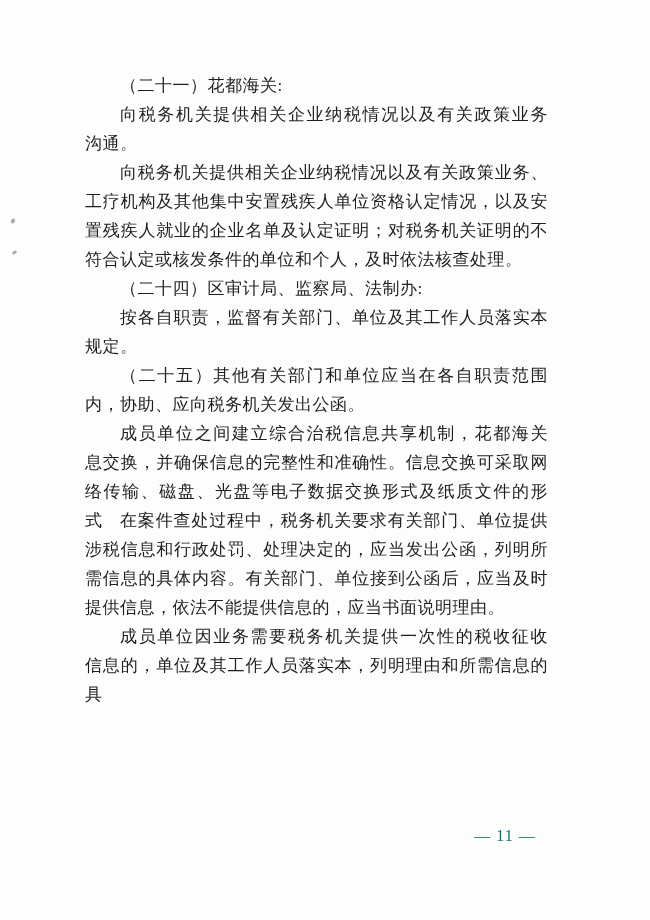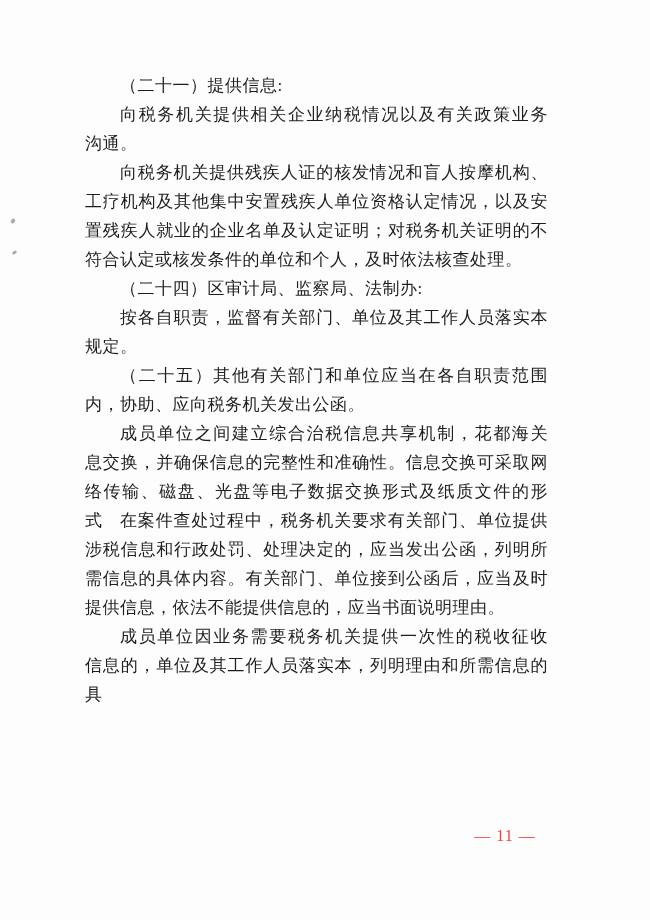--- a/index.html
+++ b/index.html
@@ -44,21 +44,21 @@
   }
   .page-number {
     position: absolute;
     left: 455px;
     top: 824px;
     width: 100px;
     height: 24px;
     line-height: 24px;
     text-align: center;
     font-size: 16px;
-    color: #ef4444;
+    color: #0f766e;
     letter-spacing: 1px;
   }
   .speck {
     position: absolute;
     background: #8f8f8f;
     opacity: 0.75;
     border-radius: 50%;
   }
   .speck-1 {
     left: 11px;
@@ -73,24 +73,24 @@
     width: 5px;
     height: 3px;
     transform: rotate(-30deg);
   }
 </style>
 </head>
 <body>
 
 <div class="page">
   <div class="doc-body" id="doc-body">
-      <div class="line indent">（二十一）提供信息:</div>
+      <div class="line indent">（二十一）花都海关:</div>
       <div class="line indent j">向税务机关提供相关企业纳税情况以及有关政策业务</div>
       <div class="line">沟通。</div>
-      <div class="line indent j">向税务机关提供残疾人证的核发情况和盲人按摩机构、</div>
+      <div class="line indent j">向税务机关提供相关企业纳税情况以及有关政策业务、</div>
       <div class="line j">工疗机构及其他集中安置残疾人单位资格认定情况，以及安</div>
       <div class="line j">置残疾人就业的企业名单及认定证明；对税务机关证明的不</div>
       <div class="line">符合认定或核发条件的单位和个人，及时依法核查处理。</div>
       <div class="line indent">（二十四）区审计局、监察局、法制办:</div>
       <div class="line indent j">按各自职责，监督有关部门、单位及其工作人员落实本</div>
       <div class="line">规定。</div>
       <div class="line indent j">（二十五）其他有关部门和单位应当在各自职责范围</div>
       <div class="line">内，协助、应向税务机关发出公函。</div>
       <div class="line indent j">成员单位之间建立综合治税信息共享机制，花都海关</div>
       <div class="line j">息交换，并确保信息的完整性和准确性。信息交换可采取网</div>

